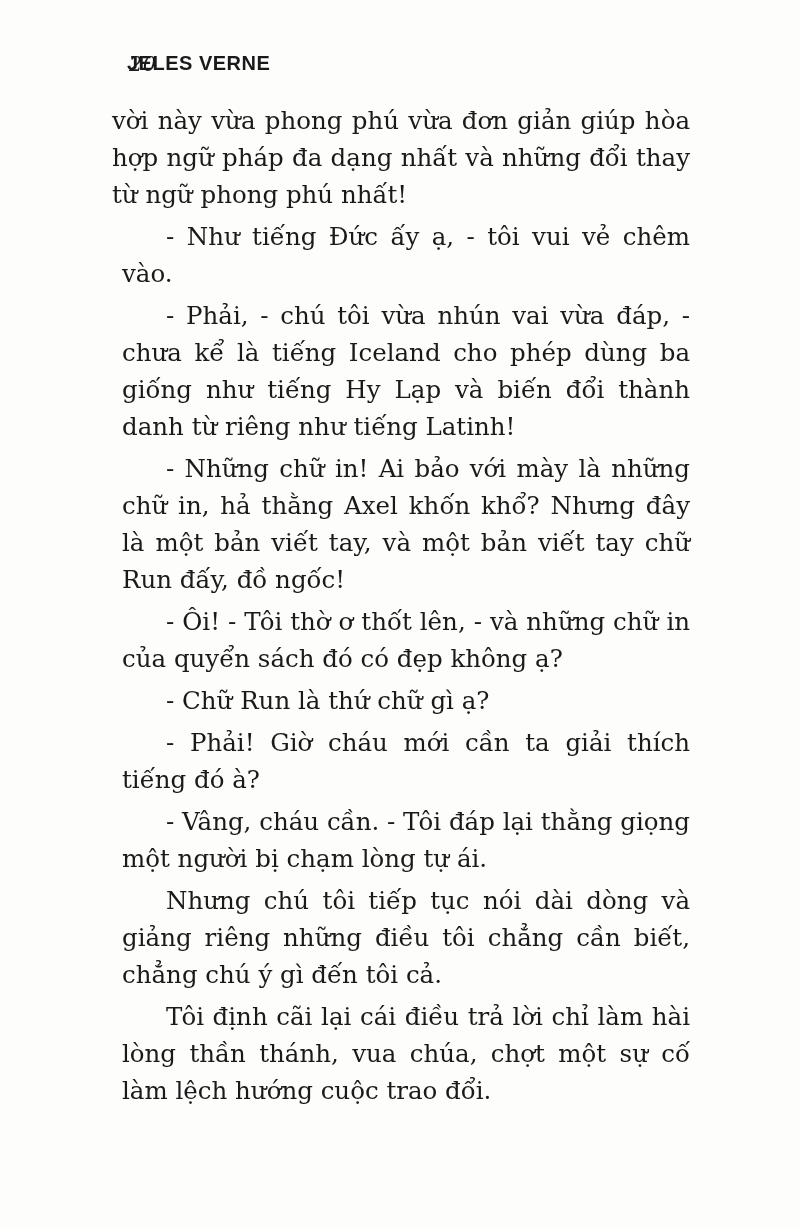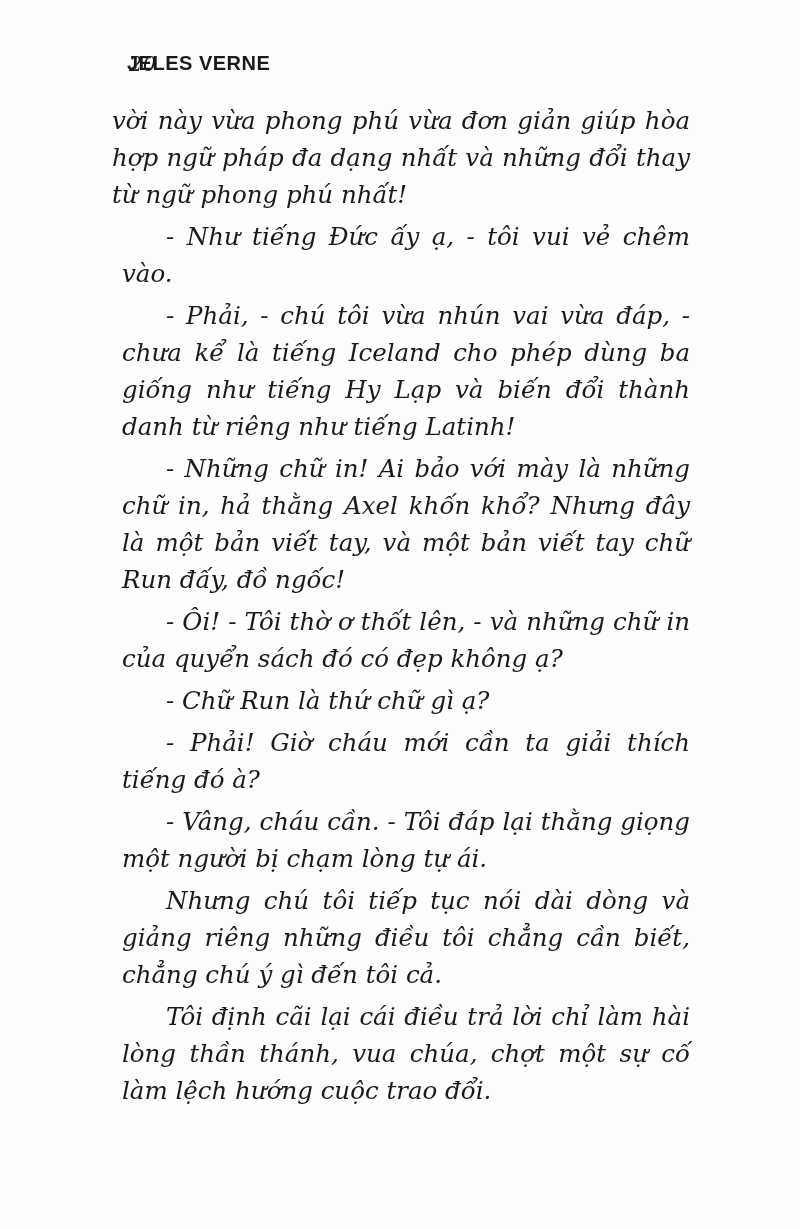--- a/index.html
+++ b/index.html
@@ -49,21 +49,20 @@
     top: 102px;
     left: 112px;
     width: 578px;
     font-family: "DejaVu Serif", serif;
     font-size: 24.5px;
     line-height: 37px;
     text-align: justify;
   }
   .content p {
     margin: 0 0 5px 0;
-    font-style: italic;
   }
   .content p.indent {
     text-indent: 44px;
     margin-left: 10px;
   }
   .content p:last-child {
     margin-bottom: 0;
   }
 </style>
 </head>

